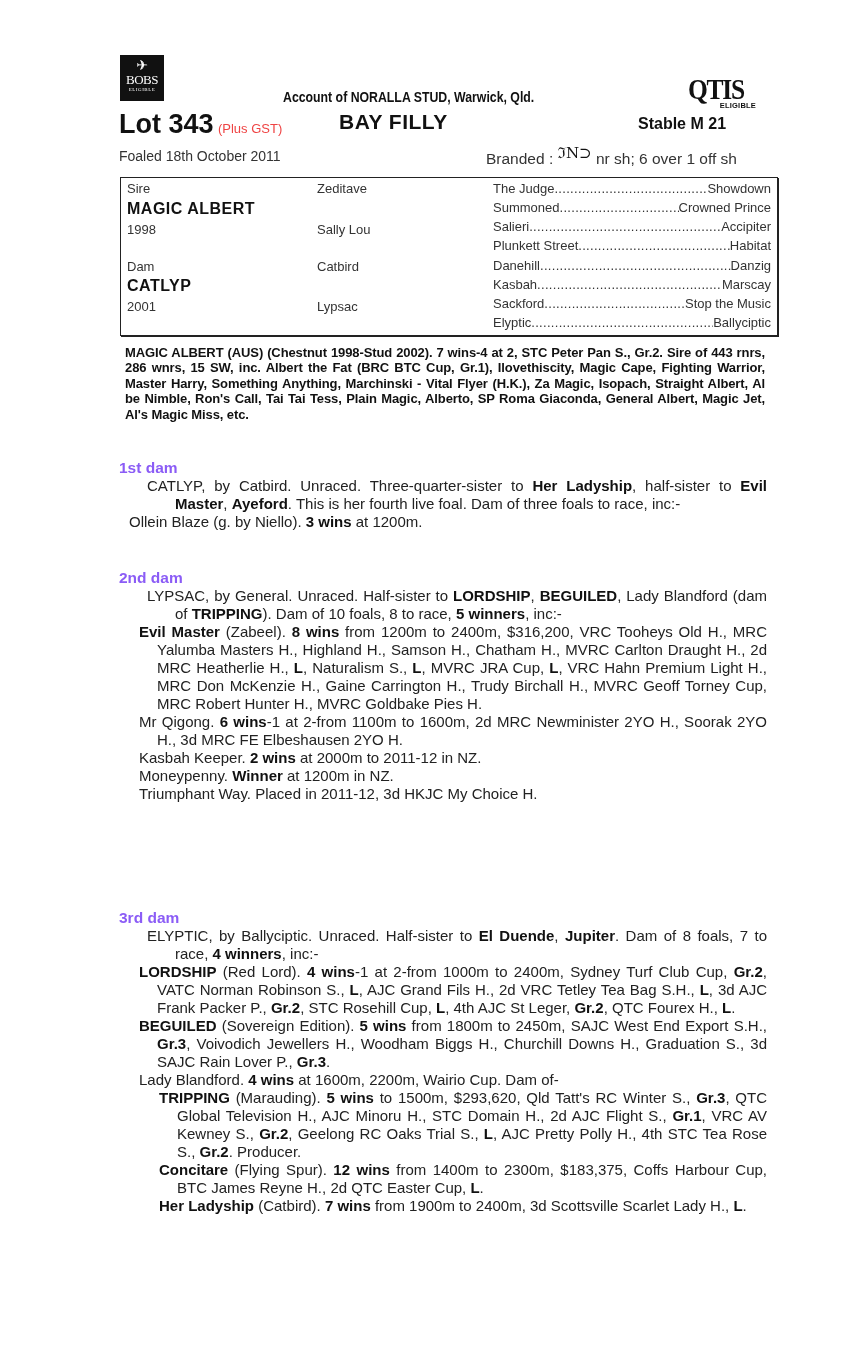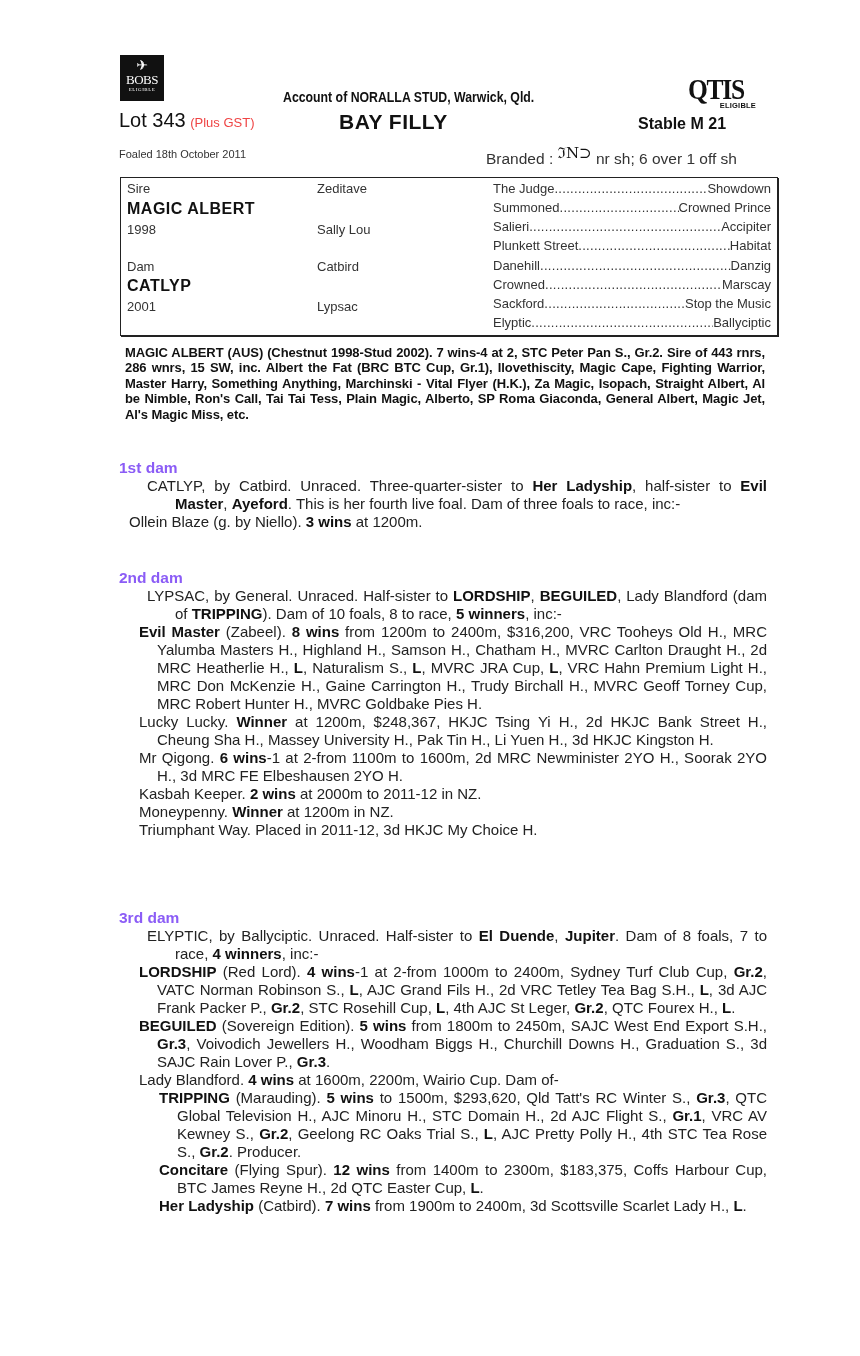--- a/index.html
+++ b/index.html
@@ -13,25 +13,25 @@
   .logo-bobs .bobs { display:block; font-family: "Liberation Serif", serif; font-size: 13px; line-height: 13px; letter-spacing: -0.5px; }
   .logo-bobs .elig { display:block; font-family: "Liberation Serif", serif; font-size: 5px; line-height: 8px; letter-spacing: 0.5px; }
   .logo-qtis { position: absolute; left: 688px; top: 74px; width: 80px; height: 36px; }
   .logo-qtis .q { position:absolute; left: 0; top: 0; font-family: "Liberation Serif", serif; font-size: 30px;
                   line-height: 30px; letter-spacing: -1.5px; font-weight: bold; transform: scaleX(0.85); transform-origin: left; }
   .logo-qtis .e { position:absolute; right: 12px; top: 27px; font-size: 7.5px; font-weight: bold; letter-spacing: 0.2px; }
 
   .account { position: absolute; left: 283px; top: 88px; font-size: 15px; font-weight: bold;
              transform: scaleX(0.82); transform-origin: left; white-space: nowrap; }
   .lot { position: absolute; left: 119px; top: 109px; white-space: nowrap; }
-  .lot .big { font-size: 20px; font-weight: normal; }
+  .lot .big { font-size: 27px; font-weight: bold; }
   .lot .small { font-size: 13px; color: #ef4444; }
   .sex { position: absolute; left: 339px; top: 110px; font-size: 21px; font-weight: bold; letter-spacing: 0.5px; }
   .stable { position: absolute; left: 638px; top: 115px; font-size: 16px; font-weight: bold; white-space: nowrap; }
-  .foaled { position: absolute; left: 119px; top: 148px; font-size: 11px; color: #333; white-space: nowrap; }
+  .foaled { position: absolute; left: 119px; top: 148px; font-size: 14px; color: #333; white-space: nowrap; }
   .branded { position: absolute; left: 486px; top: 148px; font-size: 15.5px; color: #333; white-space: nowrap; }
   .brand-mark { font-family: "DejaVu Serif", serif; font-size: 15px; position: relative; top: -6px; color: #111; }
 
   
   .ped { position: absolute; left: 120px; top: 177px; width: 656px; height: 157px;
          border: 1px solid #222; box-shadow: 1px 1px 0 #222; }
   .ped .c1 { position: absolute; left: 6px; }
   .ped .c2 { position: absolute; left: 196px; }
   .ped .c3 { position: absolute; left: 372px; width: 278px; }
   .ped .lbl { font-size: 13px; color: #333; }
@@ -117,21 +117,21 @@
         <span class="a">Plunkett Street</span>
         <span class="dots"></span>
         <span class="b">Habitat</span>
       </div>
     <div class="ln" style="top:77px">
         <span class="a">Danehill</span>
         <span class="dots"></span>
         <span class="b">Danzig</span>
       </div>
     <div class="ln" style="top:96px">
-        <span class="a">Crowned</span>
+        <span class="a">Kasbah</span>
         <span class="dots"></span>
         <span class="b">Marscay</span>
       </div>
     <div class="ln" style="top:115px">
         <span class="a">Sackford</span>
         <span class="dots"></span>
         <span class="b">Stop the Music</span>
       </div>
     <div class="ln" style="top:134px">
         <span class="a">Elyptic</span>
@@ -146,21 +146,20 @@
 <div class="sect" style="top:459px">
   <h3>1st dam</h3>
   <div class="p l0"><span>CATLYP, by Catbird. Unraced. Three-quarter-sister to </span><b>Her Ladyship</b><span>, half-sister to </span><b>Evil Master</b><span>, </span><b>Ayeford</b><span>. This is her fourth live foal. Dam of three foals to race, inc:-</span></div>
   <div class="p l1"><span>Ollein Blaze (g. by Niello). </span><b>3 wins</b><span> at 1200m.</span></div>
 </div>
 
 <div class="sect" style="top:569px">
   <h3>2nd dam</h3>
   <div class="p l0"><span>LYPSAC, by General. Unraced. Half-sister to </span><b>LORDSHIP</b><span>, </span><b>BEGUILED</b><span>, Lady Blandford (dam of </span><b>TRIPPING</b><span>). Dam of 10 foals, 8 to race, </span><b>5 winners</b><span>, inc:-</span></div>
   <div class="p l1b"><b>Evil Master</b><span> (Zabeel). </span><b>8 wins</b><span> from 1200m to 2400m, $316,200, VRC Tooheys Old H., MRC Yalumba Masters H., Highland H., Samson H., Chatham H., MVRC Carlton Draught H., 2d MRC Heatherlie H., </span><b>L</b><span>, Naturalism S., </span><b>L</b><span>, MVRC JRA Cup, </span><b>L</b><span>, VRC Hahn Premium Light H., MRC Don McKenzie H., Gaine Carrington H., Trudy Birchall H., MVRC Geoff Torney Cup, MRC Robert Hunter H., MVRC Goldbake Pies H.</span></div>
-  <div class="p l1b"><span>Lucky Lucky. </span><b>Winner</b><span> at 1200m, $248,367, HKJC Tsing Yi H., 2d HKJC Bank Street H., Cheung Sha H., Massey University H., Pak Tin H., Li Yuen H., 3d HKJC Kingston H.</span></div>
   <div class="p l1b"><span>Mr Qigong. </span><b>6 wins</b><span>-1 at 2-from 1100m to 1600m, 2d MRC Newminister 2YO H., Soorak 2YO H., 3d MRC FE Elbeshausen 2YO H.</span></div>
   <div class="p l1b"><span>Kasbah Keeper. </span><b>2 wins</b><span> at 2000m to 2011-12 in NZ.</span></div>
   <div class="p l1b"><span>Moneypenny. </span><b>Winner</b><span> at 1200m in NZ.</span></div>
   <div class="p l1b"><span>Triumphant Way. Placed in 2011-12, 3d HKJC My Choice H.</span></div>
 </div>
 
 <div class="sect" style="top:909px">
   <h3>3rd dam</h3>
   <div class="p l0"><span>ELYPTIC, by Ballyciptic. Unraced. Half-sister to </span><b>El Duende</b><span>, </span><b>Jupiter</b><span>. Dam of 8 foals, 7 to race, </span><b>4 winners</b><span>, inc:-</span></div>
   <div class="p l1b"><b>LORDSHIP</b><span> (Red Lord). </span><b>4 wins</b><span>-1 at 2-from 1000m to 2400m, Sydney Turf Club Cup, </span><b>Gr.2</b><span>, VATC Norman Robinson S., </span><b>L</b><span>, AJC Grand Fils H., 2d VRC Tetley Tea Bag S.H., </span><b>L</b><span>, 3d AJC Frank Packer P., </span><b>Gr.2</b><span>, STC Rosehill Cup, </span><b>L</b><span>, 4th AJC St Leger, </span><b>Gr.2</b><span>, QTC Fourex H., </span><b>L</b><span>.</span></div>

